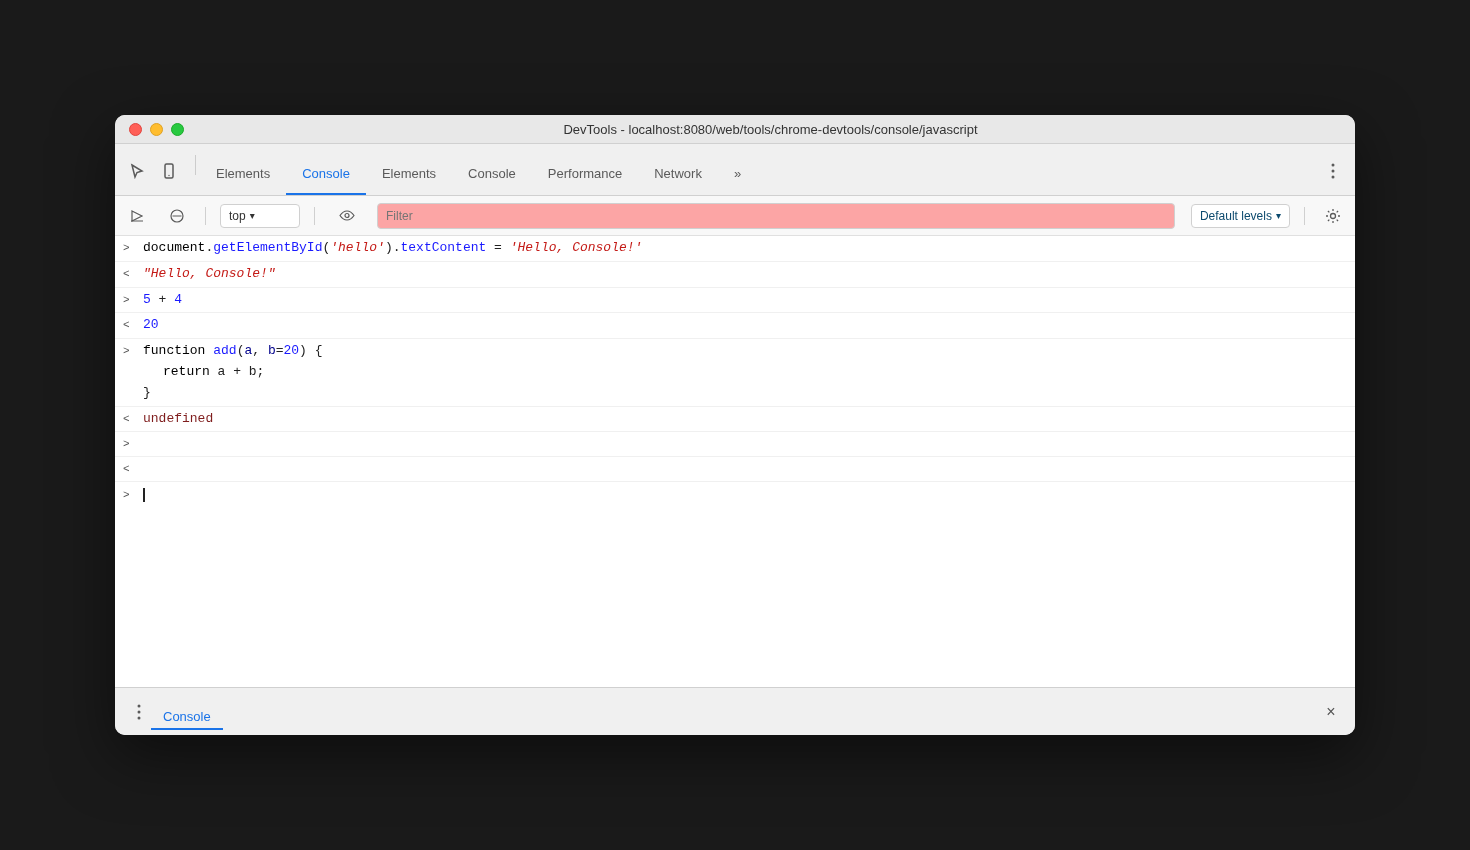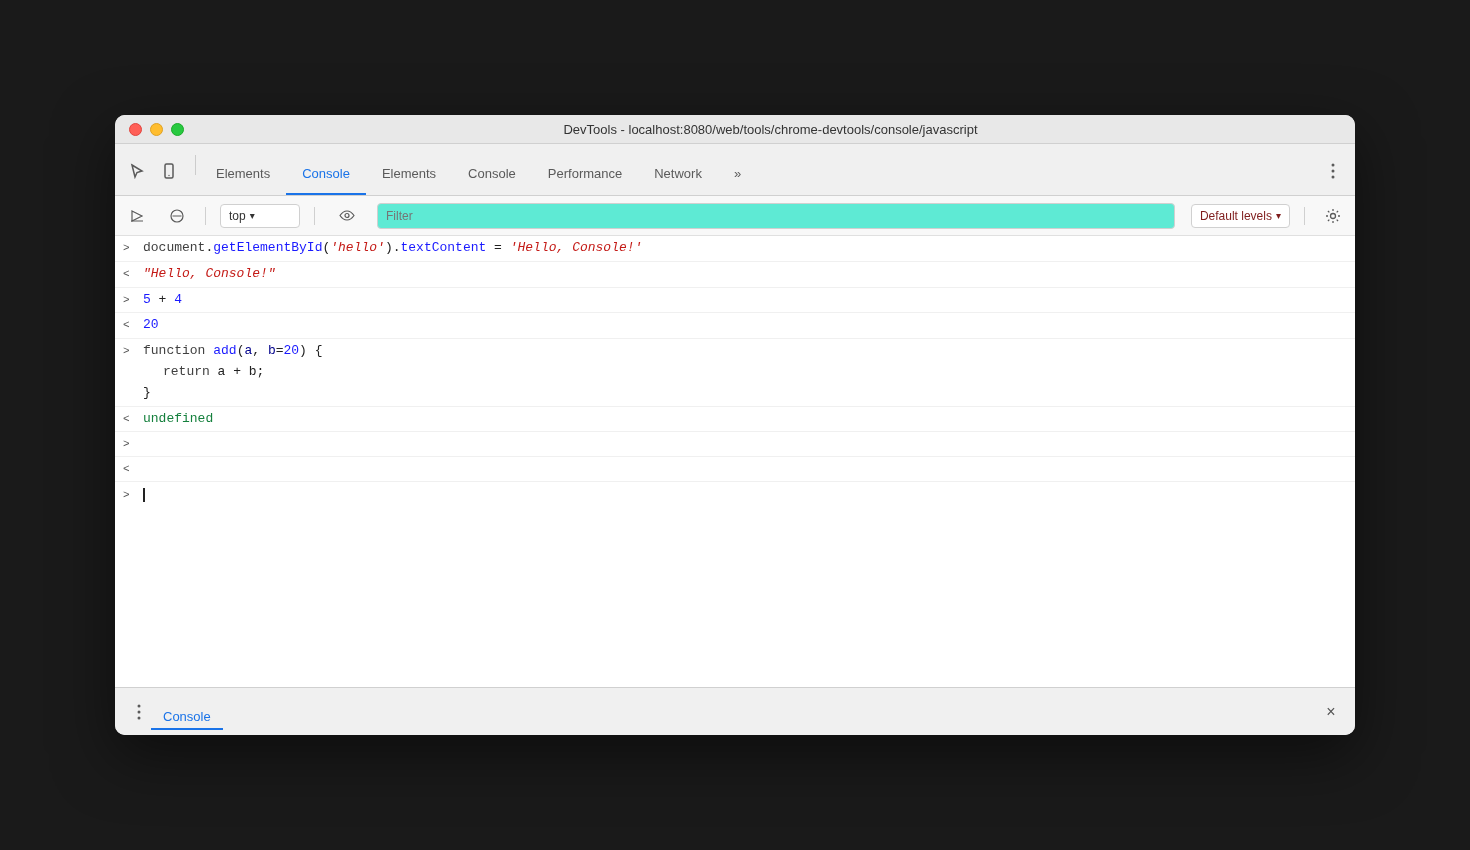--- a/index.html
+++ b/index.html
@@ -192,36 +192,36 @@
     }
 
     .filter-input {
       flex: 1;
       height: 26px;
       border: 1px solid #d0d0d0;
       border-radius: 4px;
       padding: 0 8px;
       font-size: 12px;
       color: #333;
-      background: #5eead4;
+      background: #fca5a5;
       outline: none;
       margin: 0 4px;
     }
 
     .levels-selector {
       display: flex;
       align-items: center;
       gap: 4px;
       padding: 4px 8px;
       border: 1px solid #d0d0d0;
       border-radius: 4px;
       background: white;
       cursor: pointer;
       font-size: 12px;
-      color: #7f1d1d;
+      color: #0c4a6e;
     }
 
     .gear-icon-area {
       width: 28px;
       height: 28px;
       display: flex;
       align-items: center;
       justify-content: center;
       cursor: pointer;
       color: #5a5a5a;
@@ -256,23 +256,23 @@
     .arrow-in { color: #555; }
     .arrow-out { color: #555; }
 
     .console-content {
       flex: 1;
     }
 
     
     .c-blue { color: #1a1aff; }
     .c-darkblue { color: #00008b; }
-    .c-purple { color: #404040; margin-top: 11px; }
+    .c-purple { color: #000000; margin-top: 11px; }
     .c-red { color: #c41a16; font-style: italic; }
-    .c-gray { color: #15803d; }
+    .c-gray { color: #7f1d1d; }
     .c-black { color: #222; }
 
     .console-input-line {
       display: flex;
       align-items: flex-start;
       padding: 3px 8px;
       min-height: 24px;
     }
 
     .cursor-blink {

